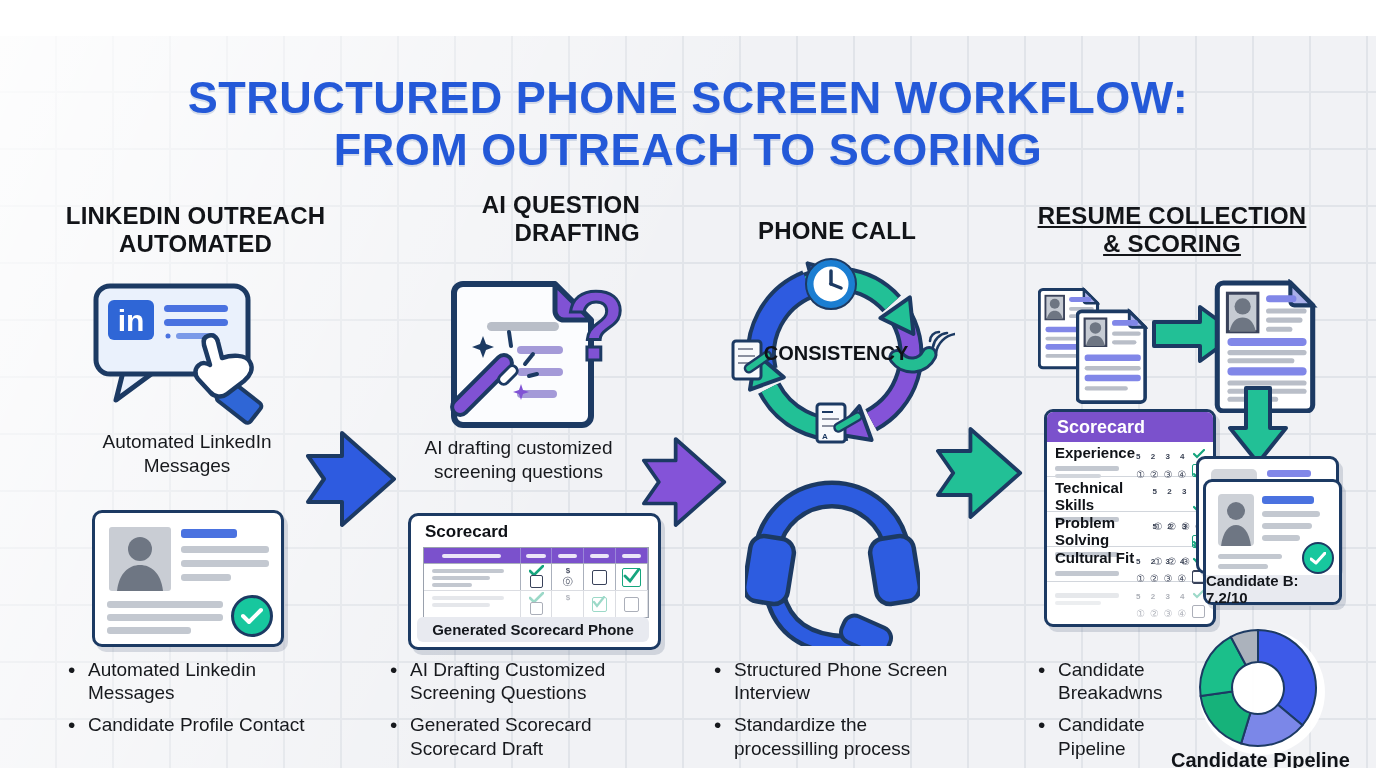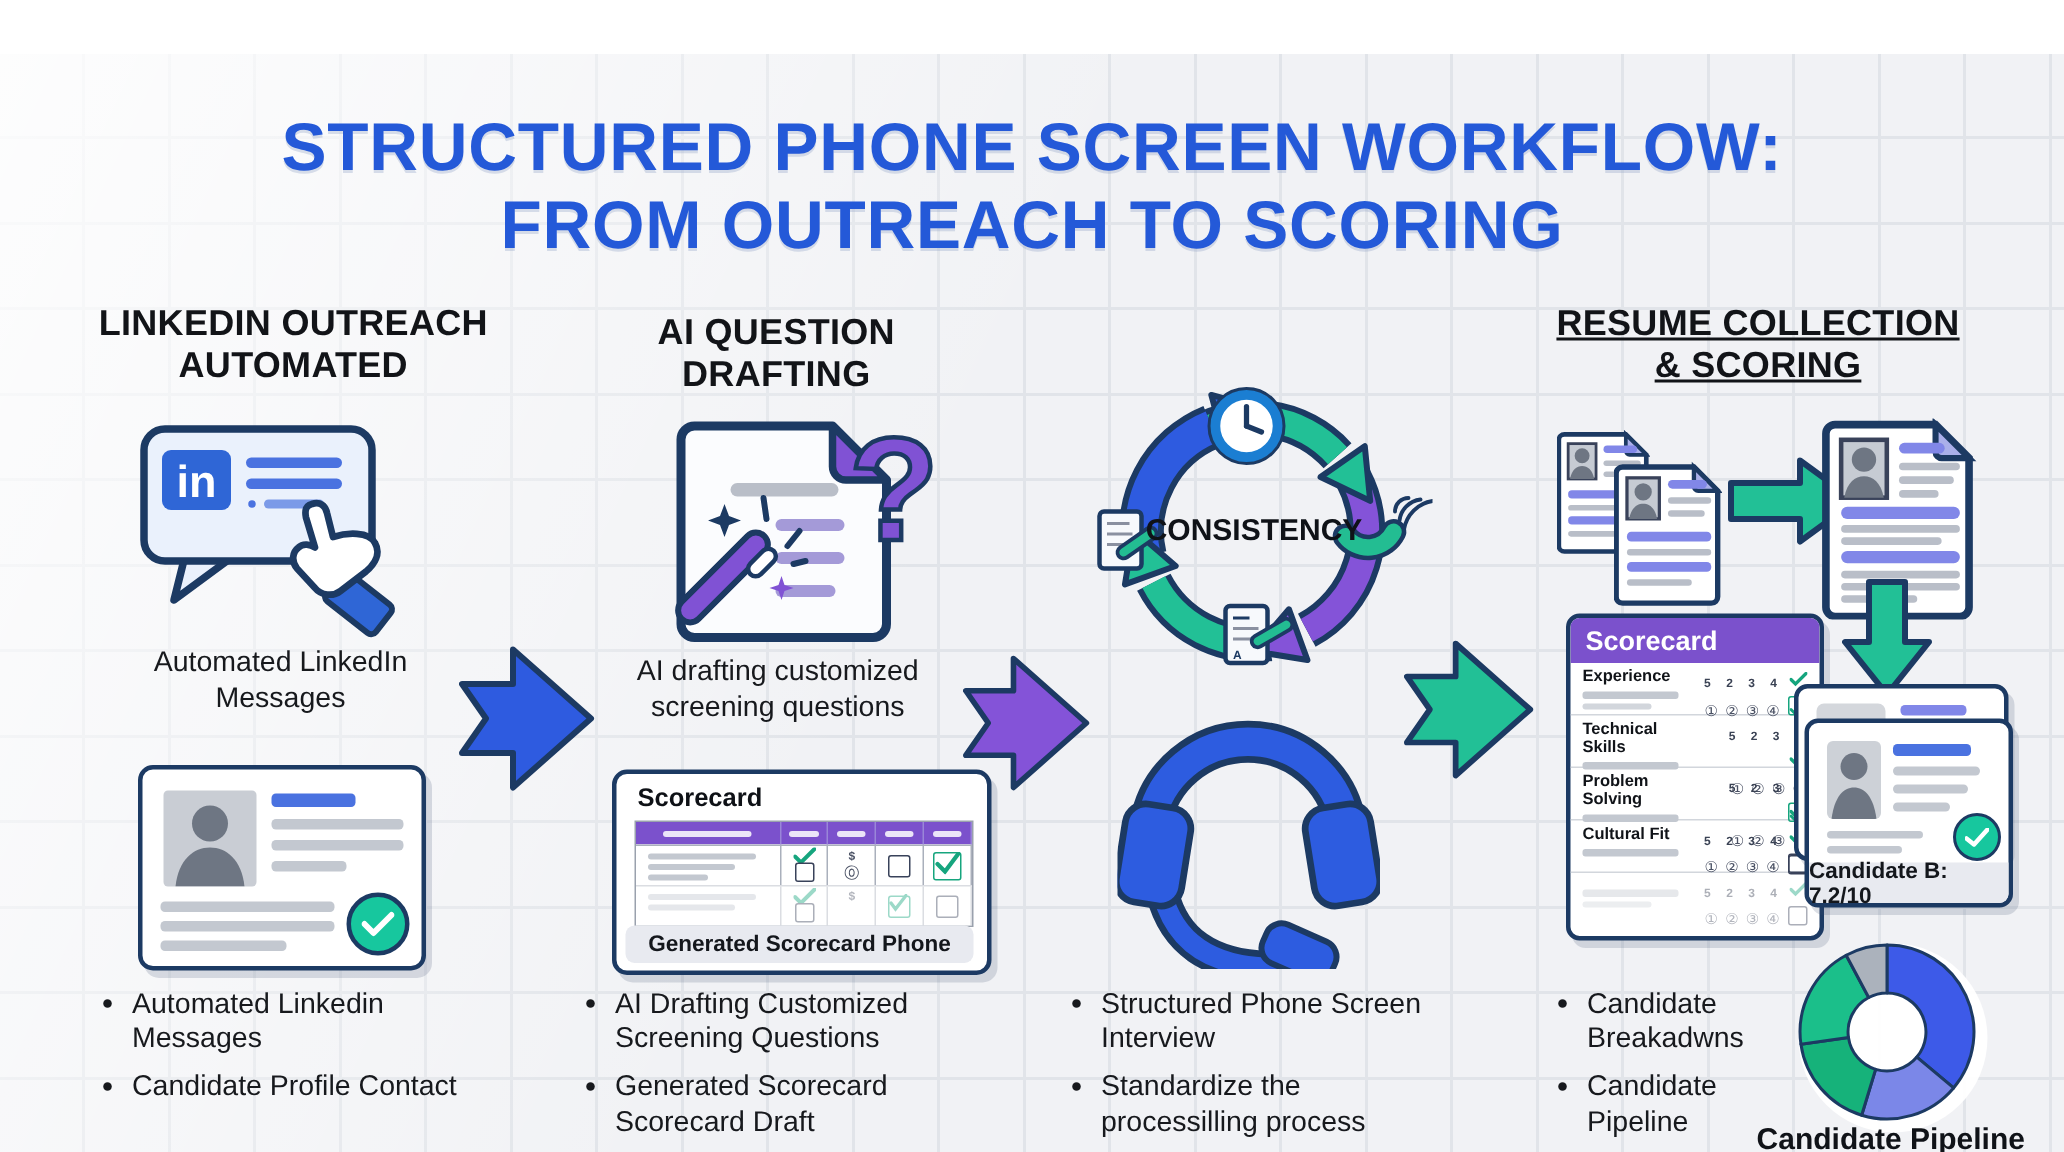--- a/index.html
+++ b/index.html
@@ -57,21 +57,21 @@
   }
   .dim{opacity:.42;}
   .cbox{position:absolute;border:1.5px solid #39425a;border-radius:2px;background:#fff;}
   
   .sc4{background:#fff;border:3px solid #1c3a63;border-radius:9px;overflow:hidden;
        box-shadow:4px 5px 0 rgba(60,80,110,.18);}
   .sc4-head{height:30px;background:#7b51cc;color:#fff;font-weight:bold;font-size:18px;
             display:flex;align-items:center;padding-left:10px;}
   .sc4-row{height:35px;border-bottom:1px solid #d2d6dc;display:flex;justify-content:space-between;
            padding:3px 8px 0 8px;box-sizing:border-box;}
-  .sc4-label{font-size:11px;font-weight:bold;color:#101318;line-height:1.1;}
+  .sc4-label{font-size:15px;font-weight:bold;color:#101318;line-height:1.1;}
   .sc4-lbar{width:64px;height:5px;border-radius:2px;background:#c3c8d0;margin-top:4px;}
   .sc4-lbar2{width:46px;height:4px;border-radius:2px;background:#d2d6dc;margin-top:3px;}
   .sc4-right{text-align:right;}
   .sc4-scale{font-size:8px;letter-spacing:4px;color:#3a4254;font-weight:bold;}
   .sc4-circles{font-size:10px;letter-spacing:1px;color:#4a5164;}
   .cand-card{background:#fff;border:3px solid #1c3a63;border-radius:9px;
              box-shadow:4px 5px 0 rgba(60,80,110,.18);}
   .cand-caption{position:absolute;left:0;right:0;bottom:0;height:27px;background:#e8eaf0;
                 border-radius:0 0 6px 6px;display:flex;align-items:center;justify-content:center;
                 font-size:15px;font-weight:bold;color:#14171c;}
@@ -84,23 +84,26 @@
 
   <div class="abs title">
     <div>STRUCTURED PHONE SCREEN WORKFLOW:</div>
     <div>FROM OUTREACH TO SCORING</div>
   </div>
 
   <div class="abs col-header" style="left:58px;top:166px;width:275px;">
     <div>LINKEDIN OUTREACH</div>
     <div>AUTOMATED</div>
   </div>
-  <div class="abs col-header" style="left:395px;top:172px;width:245px;">
+  <div class="abs col-header" style="left:395px;top:155px;width:245px;text-align:right;">
     <div>AI QUESTION</div>
     <div>DRAFTING</div>
+  </div>
+  <div class="abs col-header" style="left:728px;top:181px;width:218px;">
+    <div>PHONE CALL</div>
   </div>
   <div class="abs col-header" style="left:1024px;top:166px;width:296px;text-decoration:underline;">
     <div>RESUME COLLECTION</div>
     <div>&amp; SCORING</div>
   </div>
 
   <svg class="abs" style="left:88px;top:242px;" width="205" height="150" viewBox="0 0 205 150">
     <polygon points="36,90 28,122 66,94" fill="#eaf1fc" stroke="#1c3a63" stroke-width="5" stroke-linejoin="round"></polygon>
     <rect x="8" y="8" width="152" height="88" rx="14" fill="#eaf1fc" stroke="#1c3a63" stroke-width="5"></rect>
     <rect x="20" y="22" width="46" height="40" rx="6" fill="#2f66d6"></rect>

